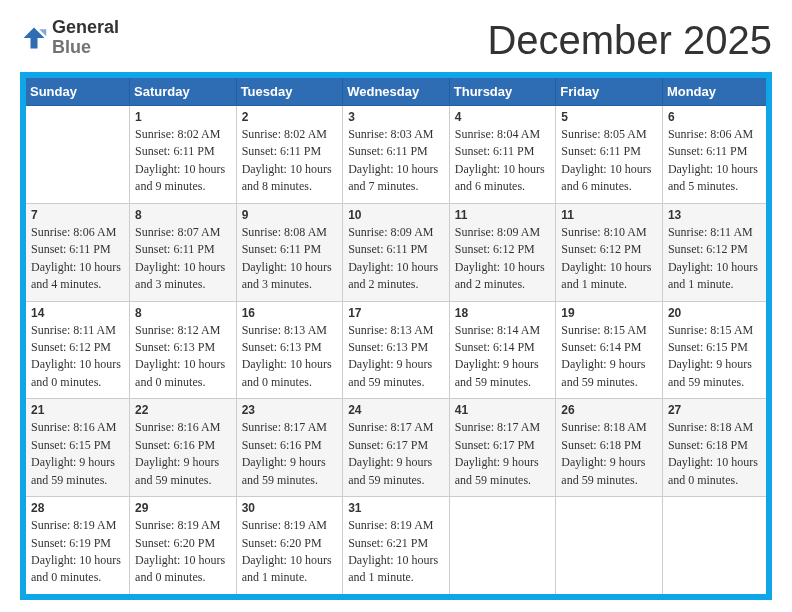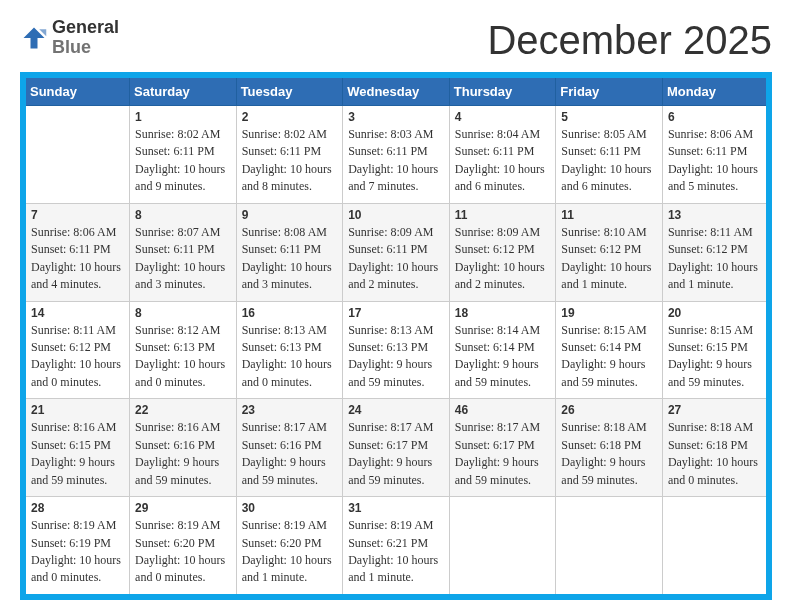--- a/index.html
+++ b/index.html
@@ -228,21 +228,21 @@
           </td>
           <td>
             <span class="day-num">23</span>
             <div class="cell-info">Sunrise: 8:17 AM<br>Sunset: 6:16 PM<br>Daylight: 9 hours<br>and 59 minutes.</div>
           </td>
           <td>
             <span class="day-num">24</span>
             <div class="cell-info">Sunrise: 8:17 AM<br>Sunset: 6:17 PM<br>Daylight: 9 hours<br>and 59 minutes.</div>
           </td>
           <td>
-            <span class="day-num">46</span>
+            <span class="day-num">41</span>
             <div class="cell-info">Sunrise: 8:17 AM<br>Sunset: 6:17 PM<br>Daylight: 9 hours<br>and 59 minutes.</div>
           </td>
           <td>
             <span class="day-num">26</span>
             <div class="cell-info">Sunrise: 8:18 AM<br>Sunset: 6:18 PM<br>Daylight: 9 hours<br>and 59 minutes.</div>
           </td>
           <td>
             <span class="day-num">27</span>
             <div class="cell-info">Sunrise: 8:18 AM<br>Sunset: 6:18 PM<br>Daylight: 10 hours<br>and 0 minutes.</div>
           </td>

